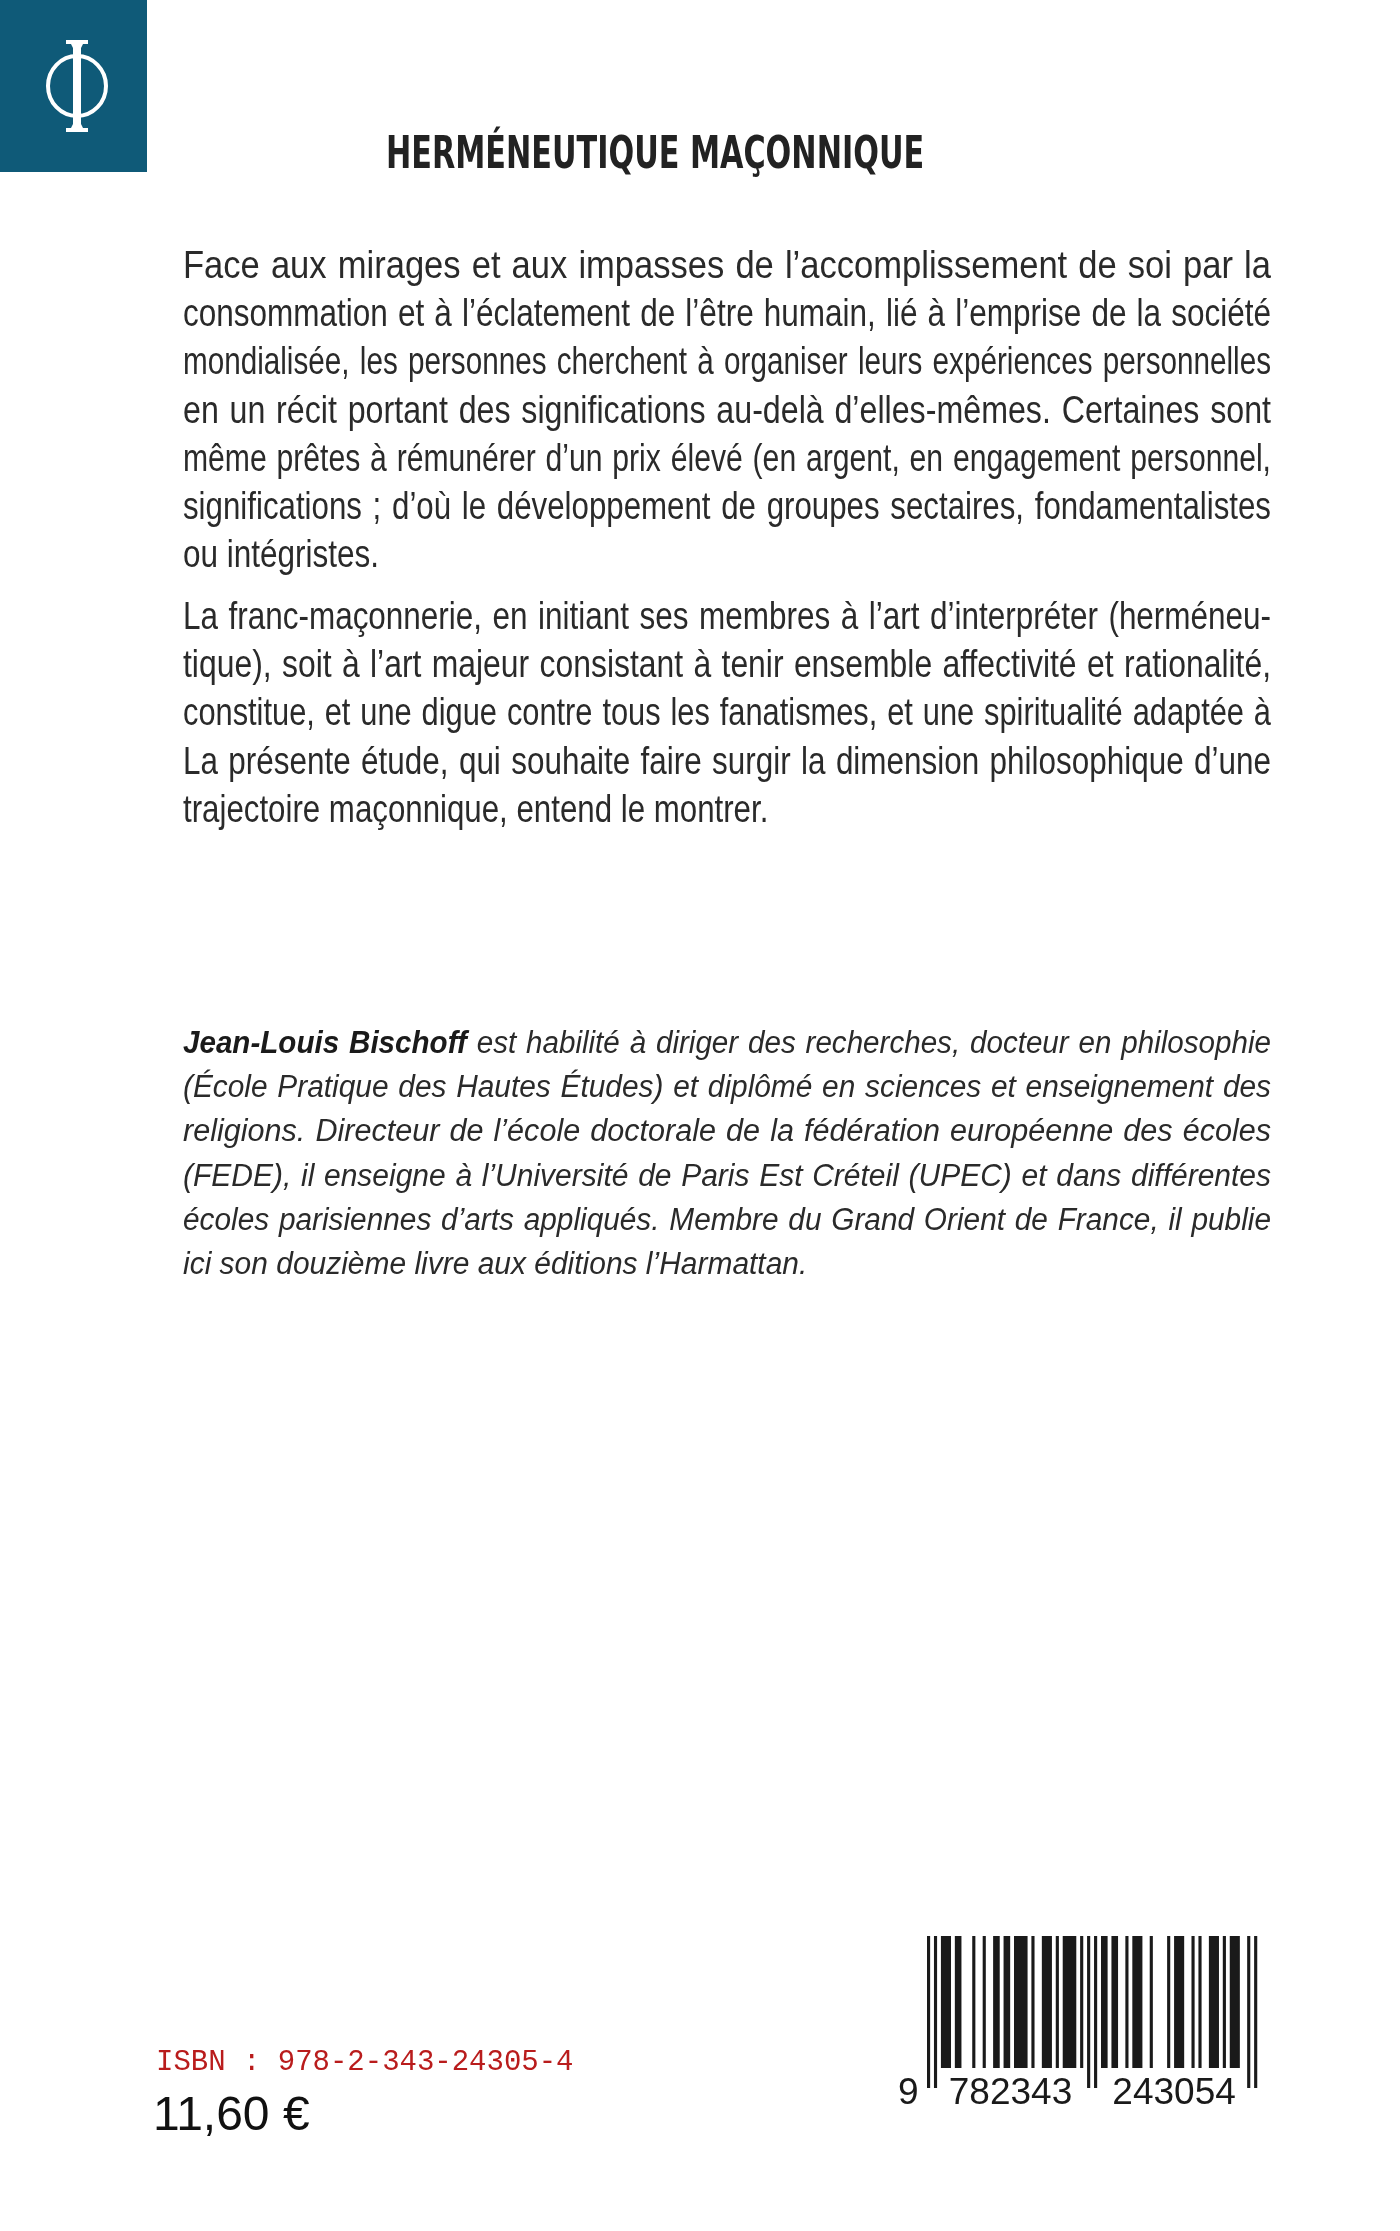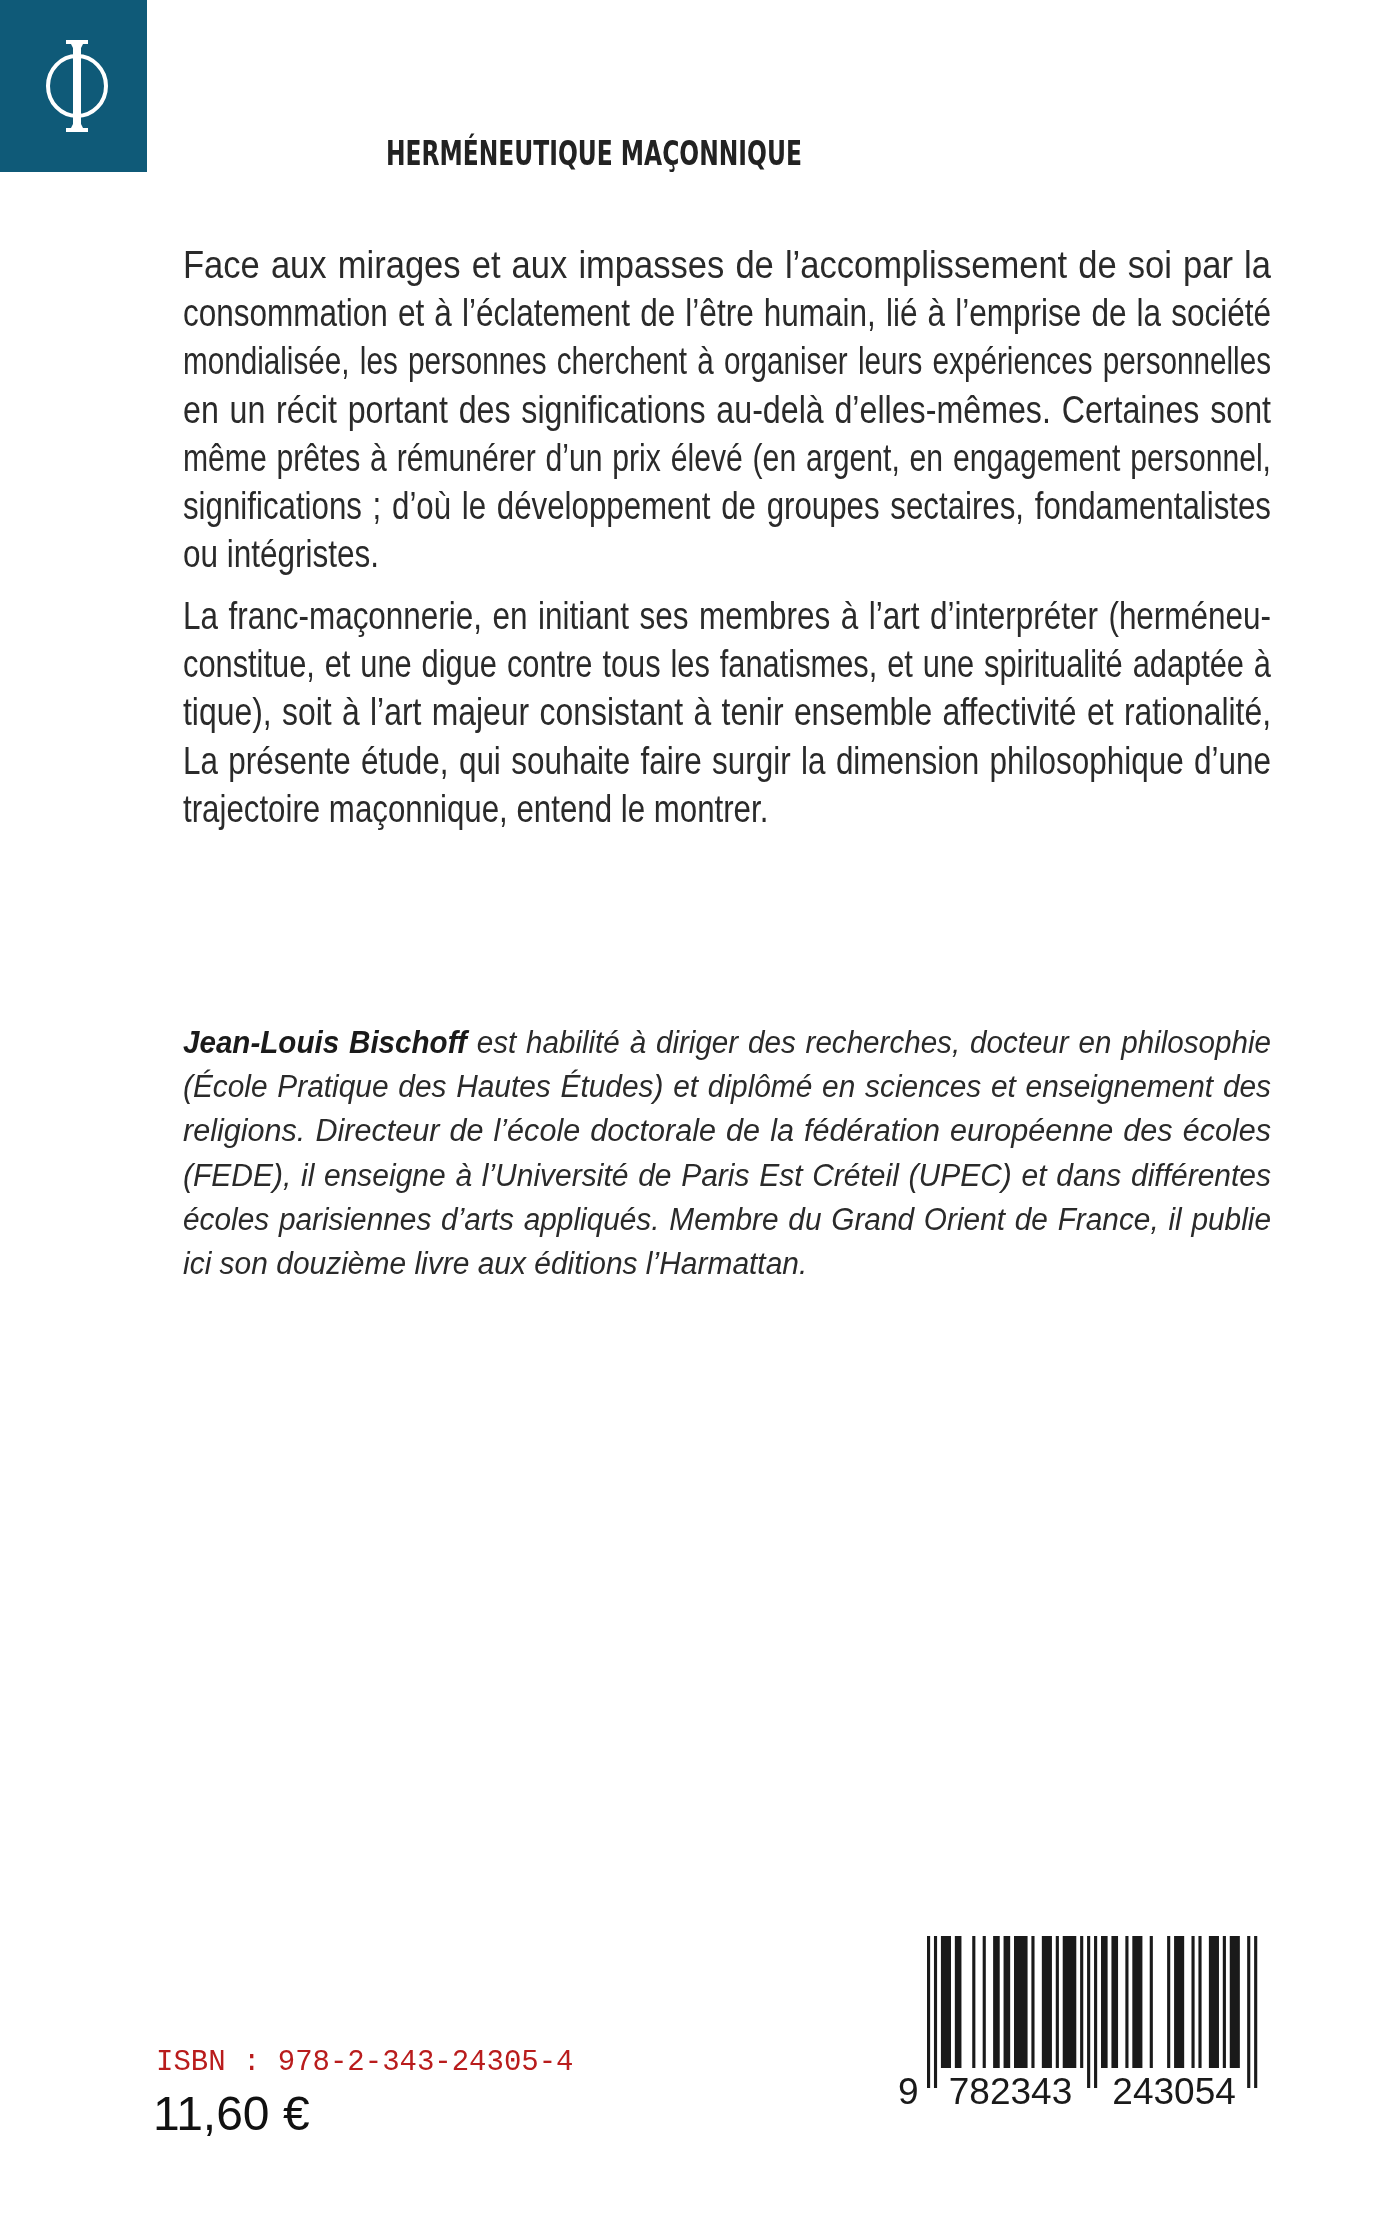--- a/index.html
+++ b/index.html
@@ -32,21 +32,21 @@
   }
   .title {
     position: absolute;
     left: 386px;
     top: 120px;
     width: 640px;
     height: 66px;
     white-space: nowrap;
     font-family: "DejaVu Sans", sans-serif;
     font-weight: bold;
-    font-size: 34px;
+    font-size: 44px;
     line-height: 66px;
     color: #222222;
     letter-spacing: 0px;
   }
   .fit {
     display: inline-block;
     transform-origin: 0 50%;
     white-space: nowrap;
   }
   .block {
@@ -137,22 +137,22 @@
   <div class="line"><span class="fit" style="word-spacing: 1.64043px; transform: scaleX(0.829053);">consommation et à l’éclatement de l’être humain, lié à l’emprise de la société</span></div>
   <div class="line"><span class="fit" style="word-spacing: 2.61361px; transform: scaleX(0.78053);">mondialisée, les personnes cherchent à organiser leurs expériences personnelles</span></div>
   <div class="line"><span class="fit" style="word-spacing: 2.14081px; transform: scaleX(0.847031);">en un récit portant des significations au-delà d’elles-mêmes. Certaines sont</span></div>
   <div class="line"><span class="fit" style="word-spacing: 1.87158px; transform: scaleX(0.792718);">même prêtes à rémunérer d’un prix élevé (en argent, en engagement personnel,</span></div>
   <div class="line"><span class="fit" style="word-spacing: 2.48098px; transform: scaleX(0.822254);">significations ; d’où le développement de groupes sectaires, fondamentalistes</span></div>
   <div class="line"><span class="fit" style="transform: scaleX(0.828838);">ou intégristes.</span></div>
 </div>
 
 <div class="block para" style="top:592px;">
   <div class="line"><span class="fit" style="word-spacing: 2.1907px; transform: scaleX(0.827742);">La franc-maçonnerie, en initiant ses membres à l’art d’interpréter (herméneu-</span></div>
+  <div class="line"><span class="fit" style="word-spacing: 1.7681px; transform: scaleX(0.839114);">tique), soit à l’art majeur consistant à tenir ensemble affectivité et rationalité,</span></div>
   <div class="line"><span class="fit" style="word-spacing: 1.67818px; transform: scaleX(0.810401);">constitue, et une digue contre tous les fanatismes, et une spiritualité adaptée à</span></div>
-  <div class="line"><span class="fit" style="word-spacing: 1.7681px; transform: scaleX(0.839114);">tique), soit à l’art majeur consistant à tenir ensemble affectivité et rationalité,</span></div>
   <div class="line"><span class="fit" style="word-spacing: 1.97208px; transform: scaleX(0.827552);">La présente étude, qui souhaite faire surgir la dimension philosophique d’une</span></div>
   <div class="line"><span class="fit" style="transform: scaleX(0.822278);">trajectoire maçonnique, entend le montrer.</span></div>
 </div>
 
 <div class="block bio" style="top:1021px;">
   <div class="line"><span class="fit" style="word-spacing: 1.70996px; transform: scaleX(0.954407);"><span class="author">Jean-Louis Bischoff</span><span> est habilité à diriger des recherches, docteur en philosophie</span></span></div>
   <div class="line"><span class="fit" style="word-spacing: 1.54112px; transform: scaleX(0.962699);">(École Pratique des Hautes Études) et diplômé en sciences et enseignement des</span></div>
   <div class="line"><span class="fit" style="word-spacing: 1.65597px; transform: scaleX(0.985524);">religions. Directeur de l’école doctorale de la fédération européenne des écoles</span></div>
   <div class="line"><span class="fit" style="word-spacing: 1.40585px; transform: scaleX(0.967384);">(FEDE), il enseigne à l’Université de Paris Est Créteil (UPEC) et dans différentes</span></div>
   <div class="line"><span class="fit" style="word-spacing: 1.54344px; transform: scaleX(0.961256);">écoles parisiennes d’arts appliqués. Membre du Grand Orient de France, il publie</span></div>

